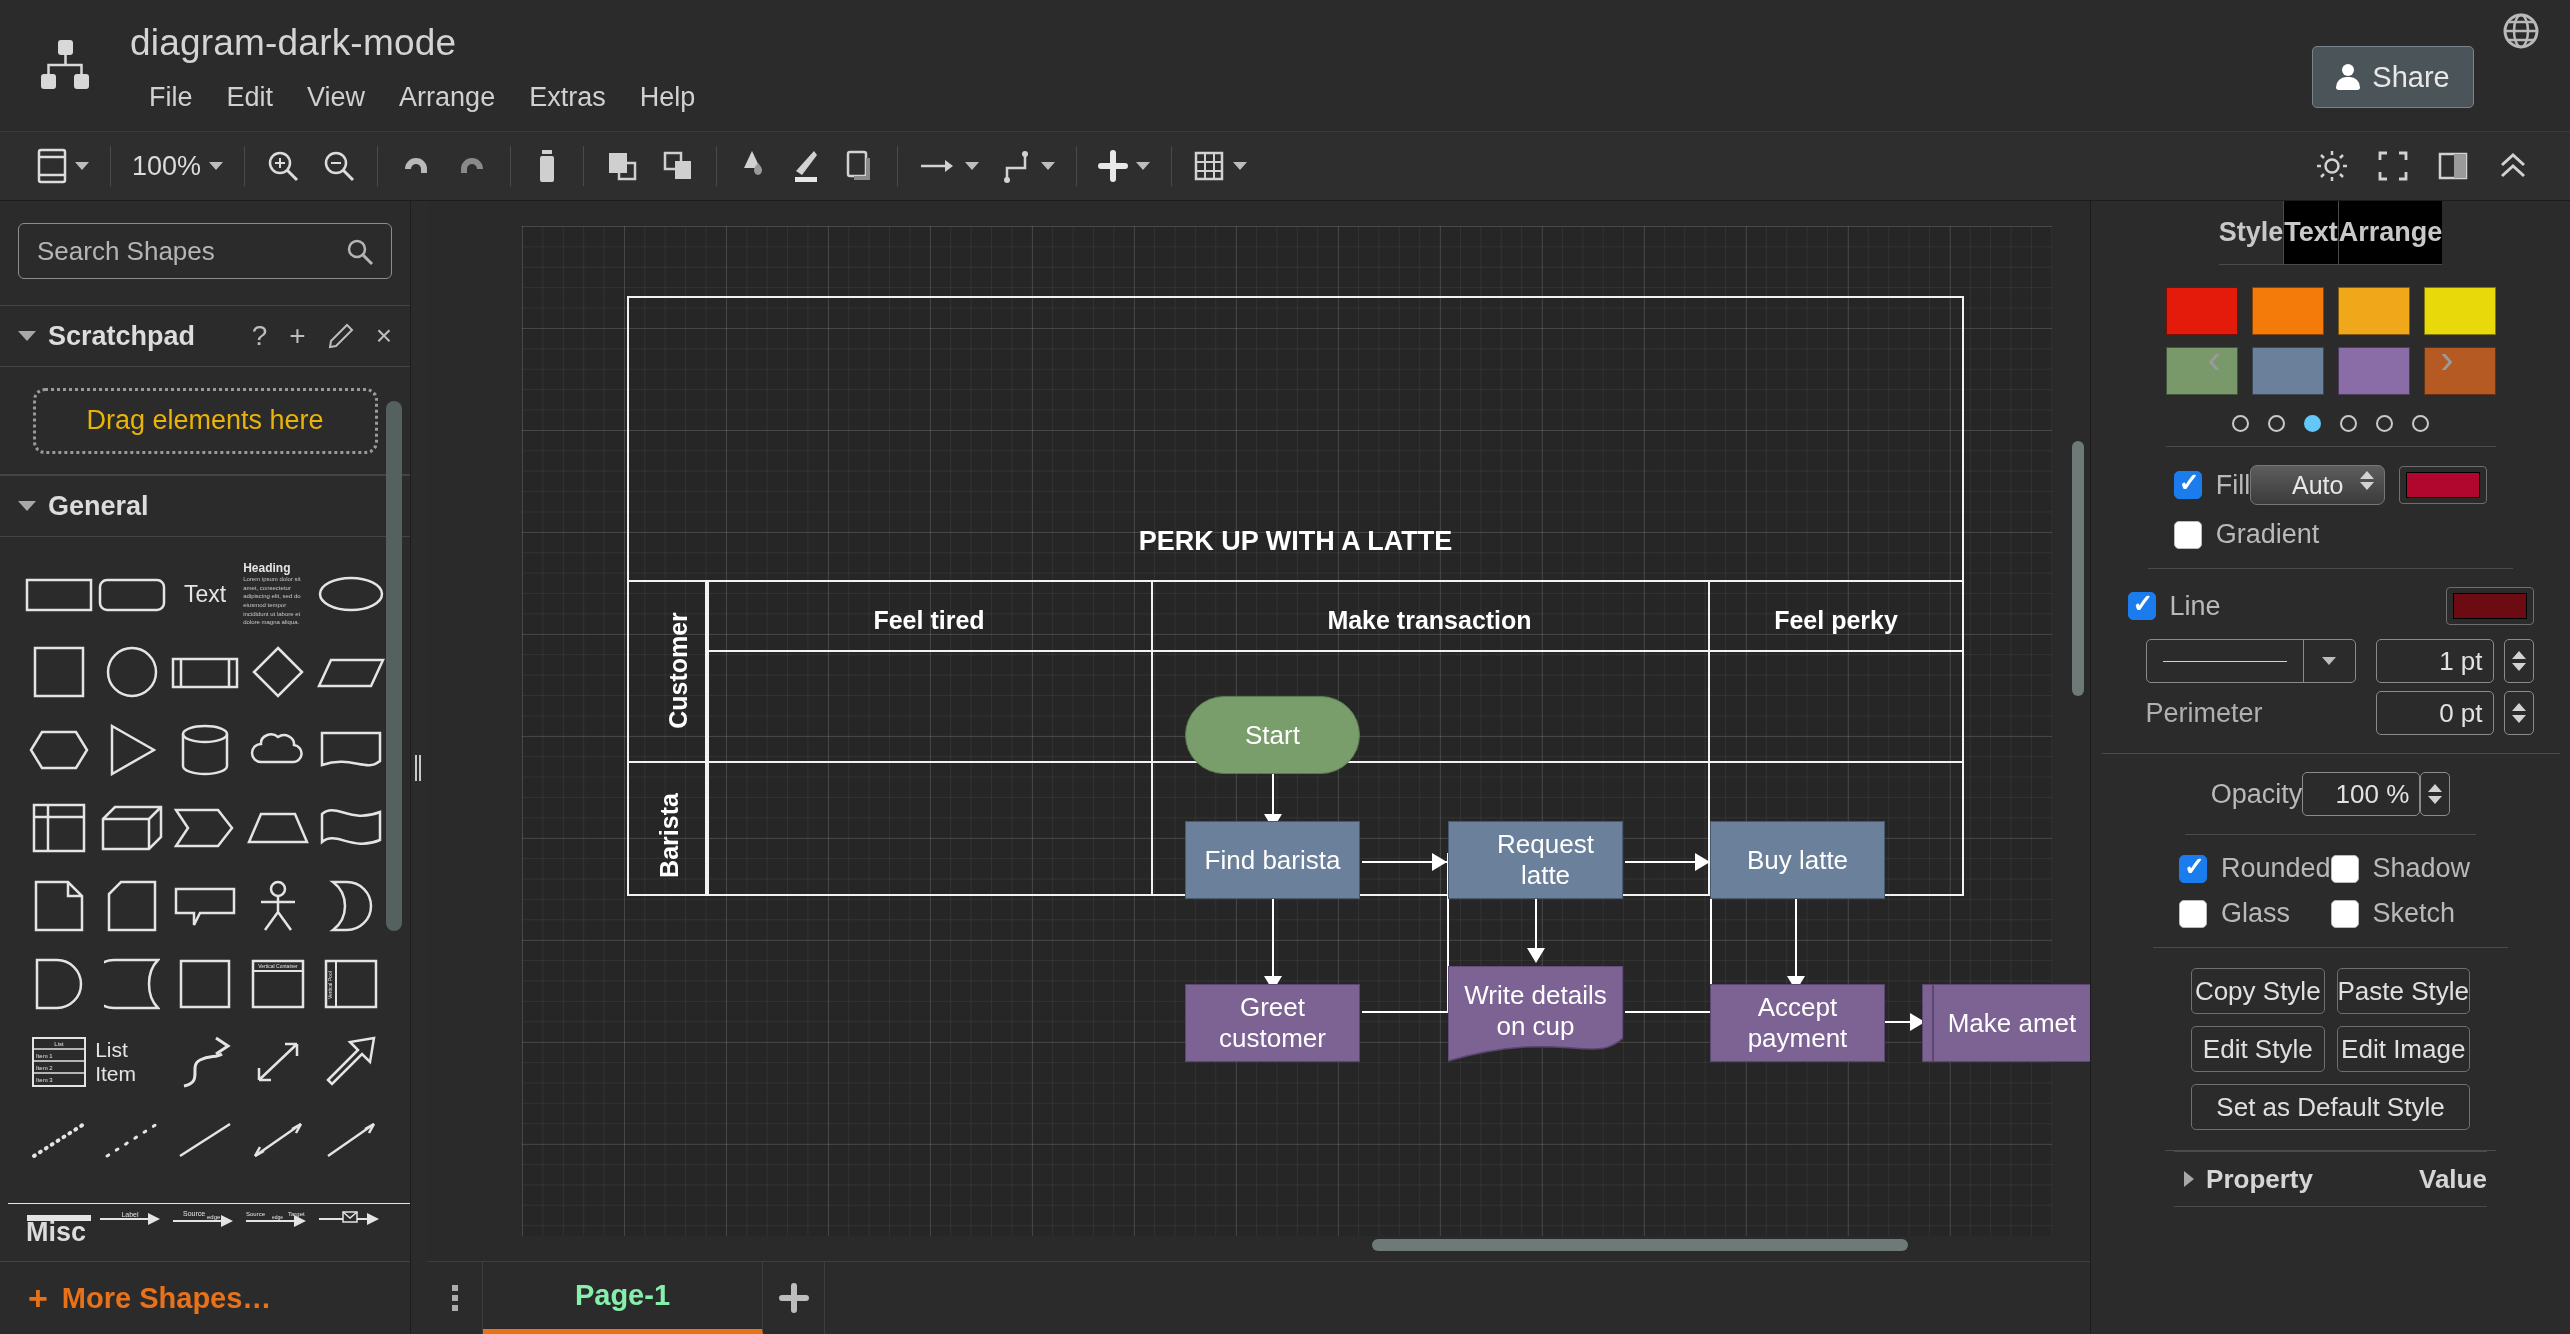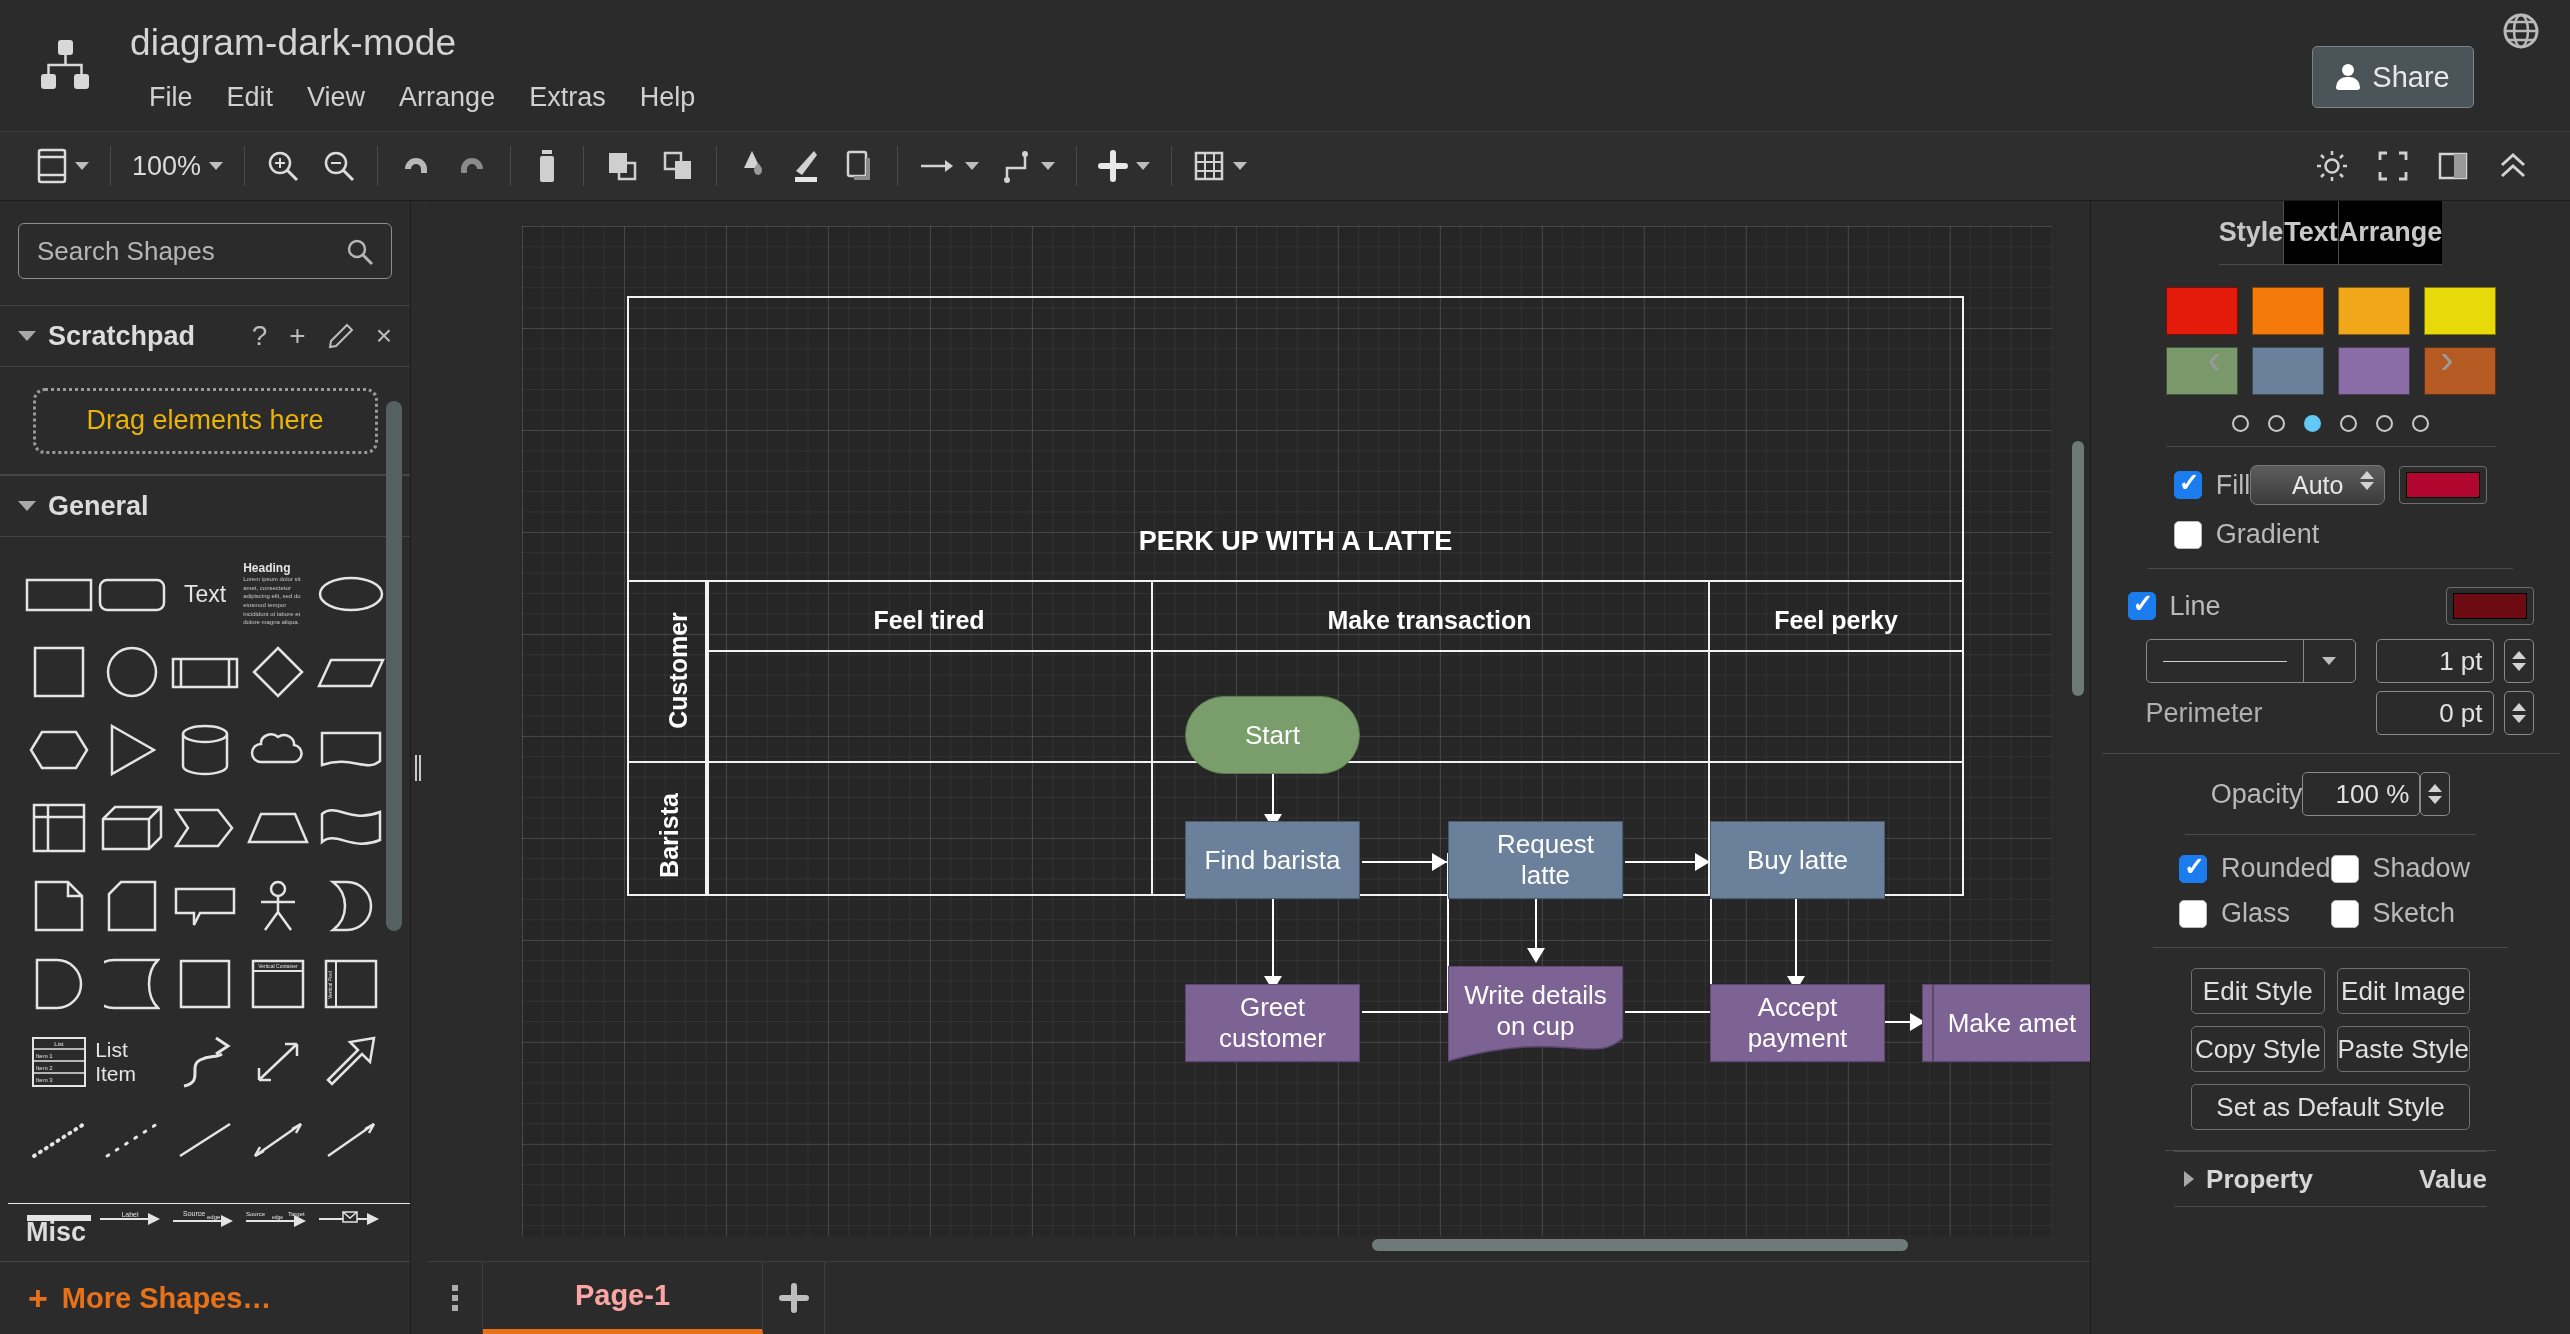--- a/index.html
+++ b/index.html
@@ -114,21 +114,21 @@
   .ah-down { border-left: 9px solid transparent; border-right: 9px solid transparent; border-top: 15px solid #fff; }
   .ah-right { border-top: 9px solid transparent; border-bottom: 9px solid transparent; border-left: 15px solid #fff; }
 
   
   .tabbar { flex: 0 0 73px; height: 73px; background: #2b2b2b; border-top: 1px solid #3e3e3e; display: flex; align-items: stretch; }
   .tab-menu { width: 56px; display:flex; align-items:center; justify-content:center; border-right:1px solid #3e3e3e; }
   .dots3 { width:6px; }
   .dots3 i { display:block; width:6px; height:6px; background:#adadad; margin: 4px 0; }
   .page-tab {
     width: 280px; display:flex; align-items:center; justify-content:center;
-    font-size: 29px; font-weight: bold; color:#fca5a5;
+    font-size: 29px; font-weight: bold; color:#86efac;
     border-right: 1px solid #3e3e3e; border-bottom: 5px solid #e8721a;
   }
   .add-page { width: 62px; display:flex; align-items:center; justify-content:center; border-right:1px solid #3e3e3e; }
 
   
   .rightpanel { width: 480px; flex: 0 0 480px; background: #2b2b2b; border-left: 1px solid #1c1c1c; display:flex; flex-direction: column; align-items: center; }
   .rp-tabs { display: flex; height: 64px; flex: 0 0 64px; }
   .rp-tab { flex:1; display:flex; align-items:center; justify-content:center; font-size:27px; font-weight:bold; color:#c8c8c8; border-bottom:1px solid #4b4b4b; }
   .rp-tab.inactive { background:#000; border-left:1px solid #4b4b4b; }
   .rp-tab.active { background:#2b2b2b; }
@@ -888,26 +888,26 @@
           </div>
           <div class="frow" style="margin:0">
             <span class="cb"></span>
             <span class="flabel">Sketch</span>
           </div>
         </div>
       </div>
 
       <div class="btnsec">
         <div class="btn2">
+          <div class="pbtn">Copy Style</div>
+          <div class="pbtn">Paste Style</div>
+        </div>
+        <div class="btn2">
           <div class="pbtn">Edit Style</div>
           <div class="pbtn">Edit Image</div>
-        </div>
-        <div class="btn2">
-          <div class="pbtn">Copy Style</div>
-          <div class="pbtn">Paste Style</div>
         </div>
         <div class="pbtn">Set as Default Style</div>
       </div>
 
       <div class="propsec">
         <div class="prophead">
           <span class="tri2"></span>
           <span>Property</span>
           <span class="pv">Value</span>
         </div>

